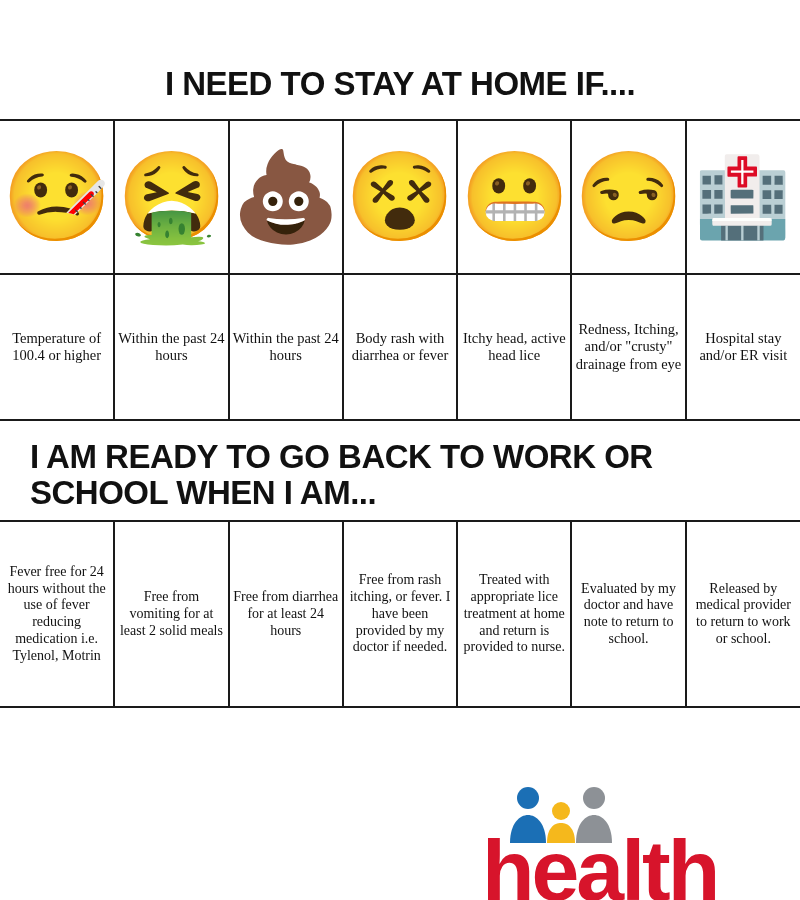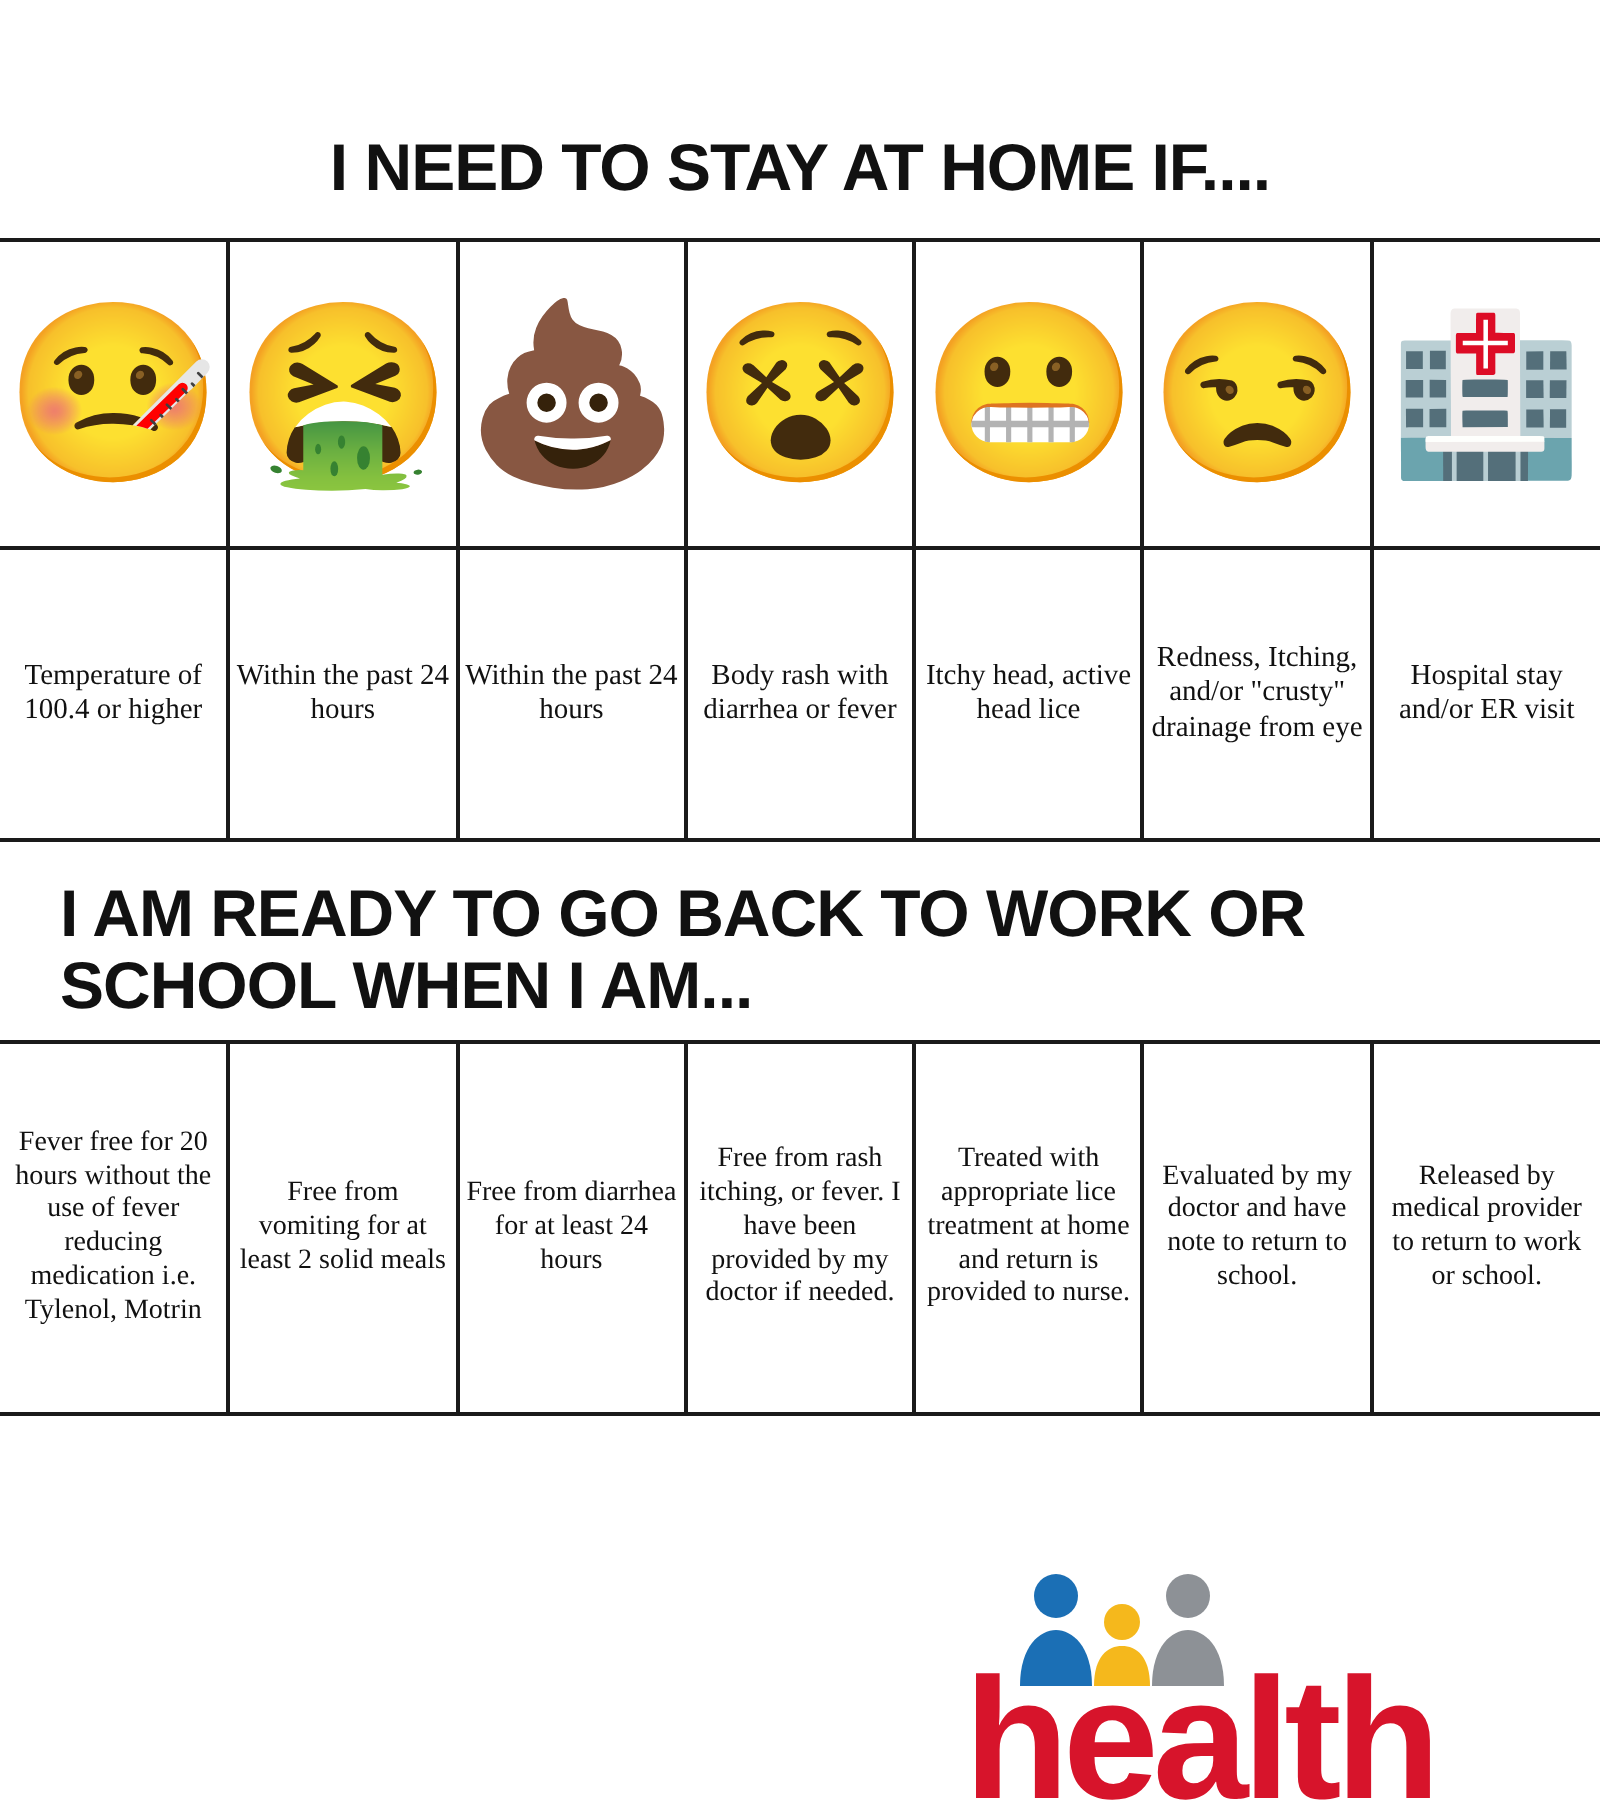--- a/index.html
+++ b/index.html
@@ -175,21 +175,21 @@
   </tbody>
     </table>
 
   <div class="spacer"></div>
 
   <div class="title2">I AM READY TO GO BACK TO WORK OR SCHOOL WHEN I AM...</div>
 
   <table class="grid">
     <tbody>
         <tr>
-      <td class="readycell edgeless-left">Fever free for 20 hours without the use of fever reducing medication i.e. Tylenol, Motrin</td>
+      <td class="readycell edgeless-left">Fever free for 24 hours without the use of fever reducing medication i.e. Tylenol, Motrin</td>
       <td class="readycell">Free from vomiting for at least 2 solid meals</td>
       <td class="readycell">Free from diarrhea for at least 24 hours</td>
       <td class="readycell">Free from rash itching, or fever. I have been provided by my doctor if needed.</td>
       <td class="readycell">Treated with appropriate lice treatment at home and return is provided to nurse.</td>
       <td class="readycell">Evaluated by my doctor and have note to return to school.</td>
       <td class="readycell edgeless-right">Released by medical provider to return to work or school.</td>
     </tr>
   </tbody>
     </table>
 

